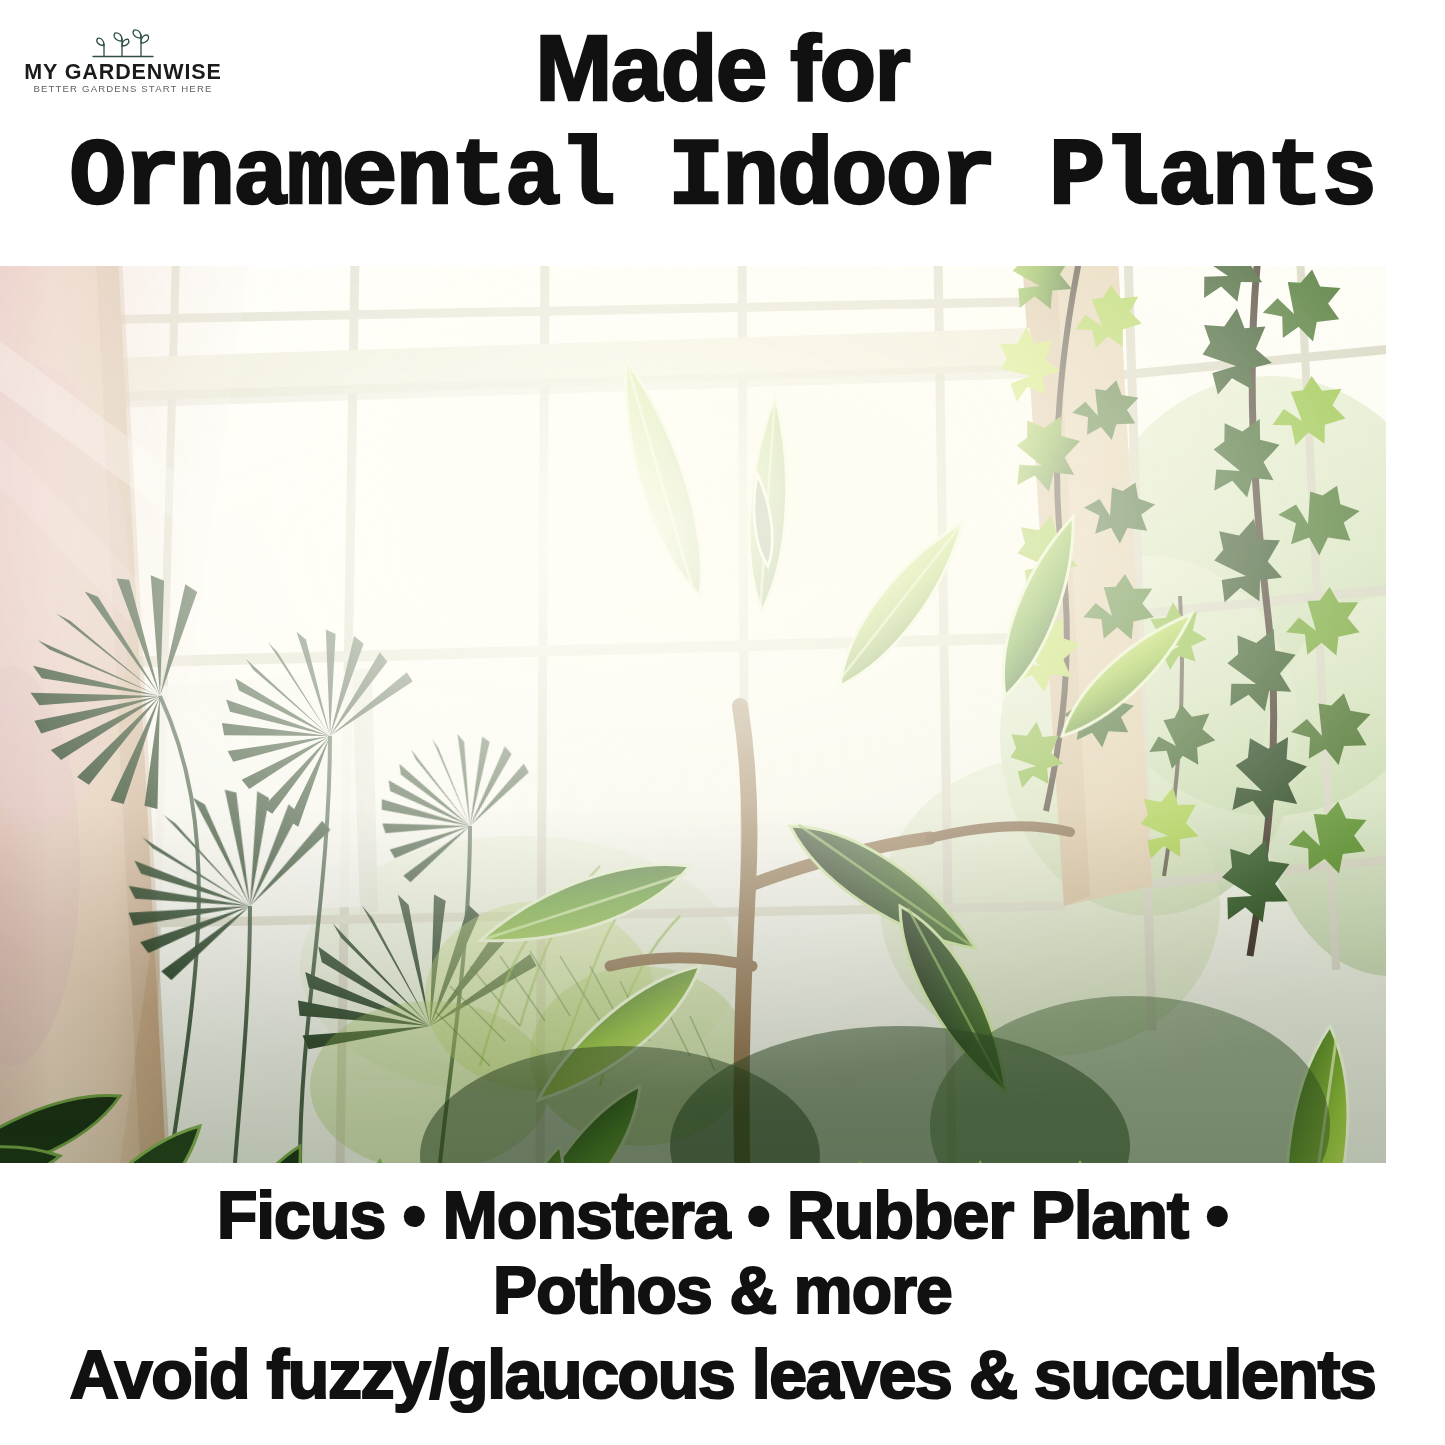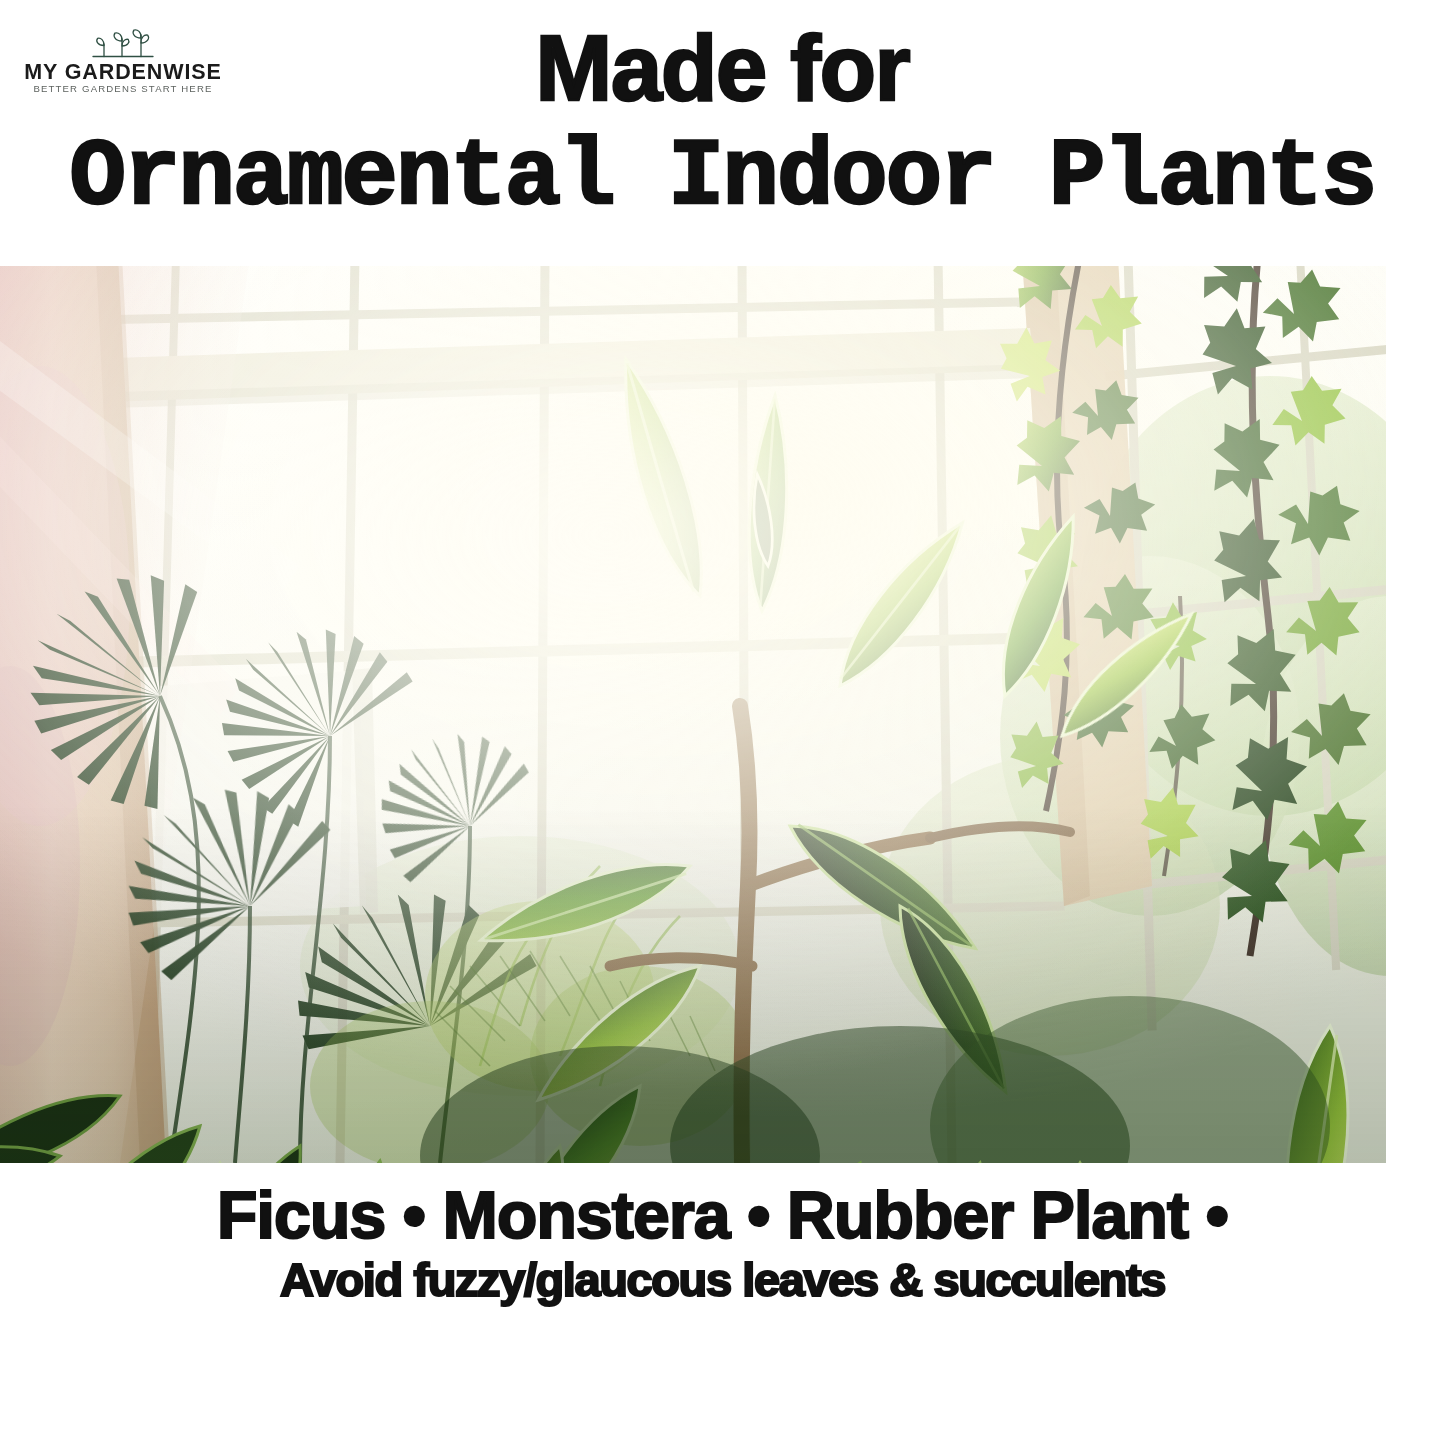--- a/index.html
+++ b/index.html
@@ -56,21 +56,21 @@
   .caption{
     position:absolute;left:0;top:1178px;width:1445px;
     text-align:center;color:#111111;
     font-family:"Liberation Sans", sans-serif;
     font-weight:700;
     -webkit-text-stroke:2.2px #111111;
     box-sizing:border-box;padding:0 12px;
   }
   .cap1{display:block;font-size:66px;line-height:1.14;letter-spacing:-.8px;}
   .cap2{display:block;font-size:66px;line-height:1.14;letter-spacing:-.8px;}
-  .cap3{display:block;font-size:47px;line-height:1.14;letter-spacing:-1.4px;}
+  .cap3{display:block;font-size:68px;line-height:1.14;letter-spacing:-1.4px;margin-top:8px;}
 </style>
 </head>
 <body>
 
 <div class="card">
 
   <div class="logo">
     <svg class="logo-mark" width="80" height="34" viewBox="0 0 80 34" fill="none">
 
       <path d="M10 30.5 H70" stroke="#2f4f43" stroke-width="1.3" stroke-linecap="round"></path>
@@ -515,16 +515,17 @@
           <stop offset="60%" stop-color="#000000" stop-opacity="0"></stop>
           <stop offset="100%" stop-color="#10240c" stop-opacity="0.22"></stop>
         </linearGradient>
         <rect x="0" y="0" width="1445" height="897" fill="url(#vign)"></rect>
       </g>
     </svg>
   </div>
 
   <div class="caption">
     <span class="cap1">Ficus • Monstera • Rubber Plant •</span>
+    <span class="cap2">Pothos &amp; more</span>
     <span class="cap3">Avoid fuzzy/glaucous leaves &amp; succulents</span>
   </div>
 
 </div>
 
 </body></html>

